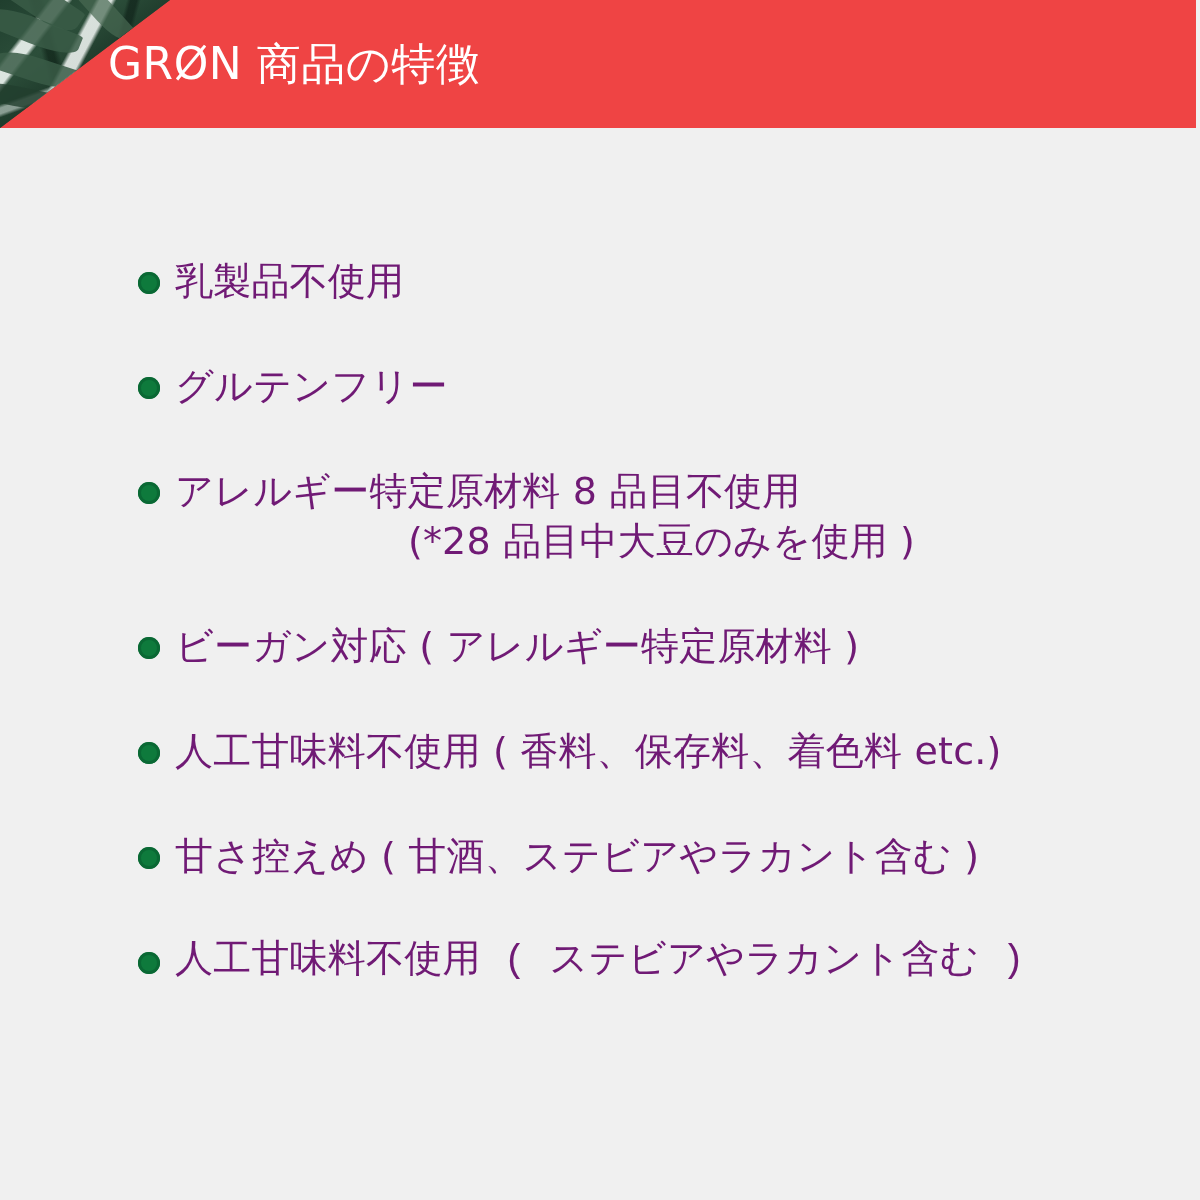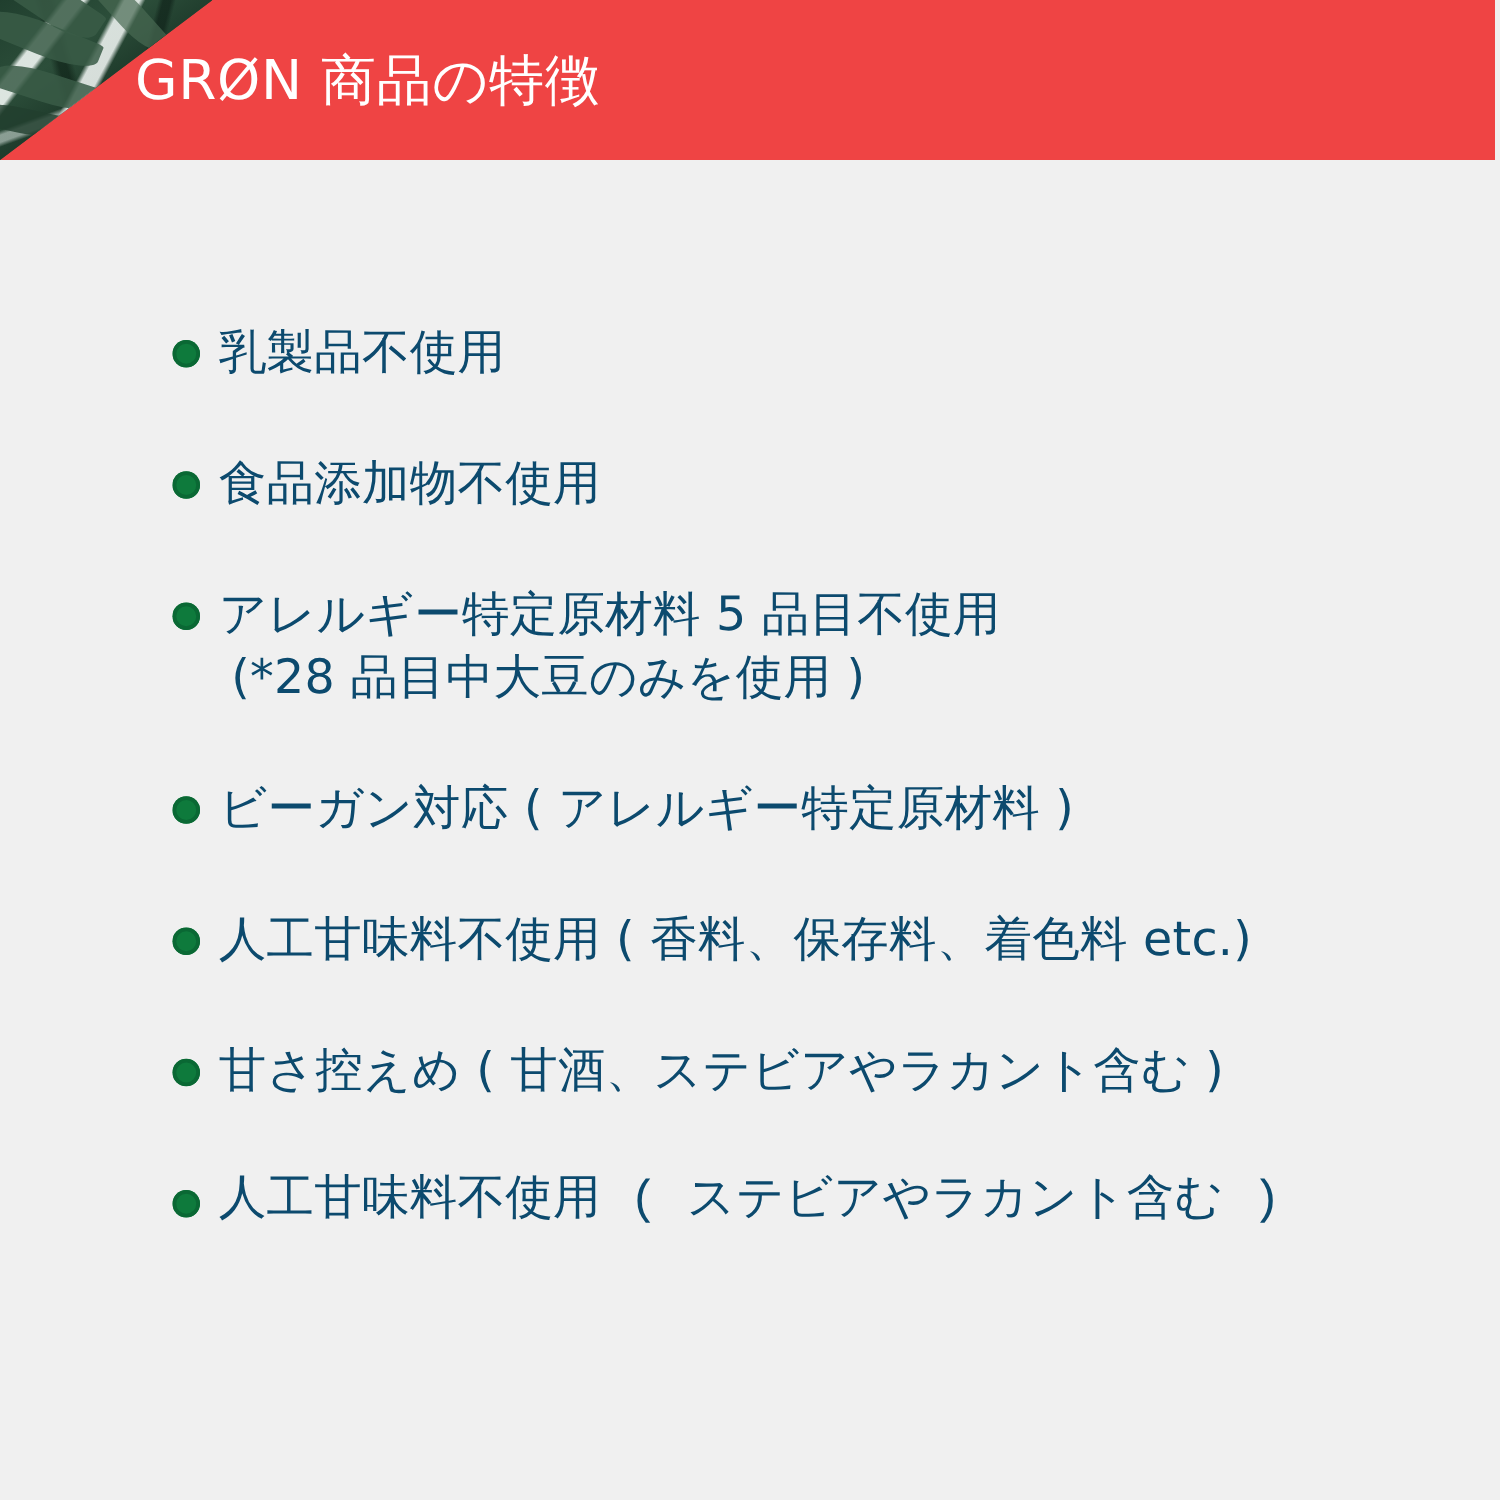--- a/index.html
+++ b/index.html
@@ -86,21 +86,21 @@
     top: 128px;
     width: 1000px;
     list-style: none;
     margin: 0;
     padding: 0;
   }
   .feature-item {
     position: relative;
     padding-left: 37px;
     margin-bottom: 55px;
-    color: #0c4a6e;
+    color: #701a75;
     font-size: 38px;
     line-height: 50px;
     font-weight: 500;
     letter-spacing: 0.2px;
   }
   .feature-item:last-child { margin-bottom: 0; font-family: Liberation Mono, monospace; }
 
   .feature-bullet {
     position: absolute;
     left: 0;
@@ -108,20 +108,21 @@
     width: 22px;
     height: 22px;
     border-radius: 50%;
     background: #0e7a3c;
     box-shadow: inset 0 0 0 3px #0a6834;
   }
   .feature-text { display: block; }
   .feature-subtext {
     display: block;
     padding-left: 10px;
+    text-align: center;
   }
 </style>
 </head>
 <body>
 
 <div class="header">
   <div class="header-photo">
     <div class="header-photo-leaf leaf-a"></div>
     <div class="header-photo-leaf leaf-b"></div>
     <div class="header-photo-leaf leaf-c"></div>
@@ -134,26 +135,26 @@
 <div class="features">
   <ul class="feature-list">
 
     <li class="feature-item">
       <span class="feature-bullet"></span>
       <span class="feature-text">乳製品不使用</span>
     </li>
 
     <li class="feature-item">
       <span class="feature-bullet"></span>
-      <span class="feature-text">食品添加物不使用</span>
+      <span class="feature-text">グルテンフリー</span>
     </li>
 
     <li class="feature-item">
       <span class="feature-bullet"></span>
-      <span class="feature-text">アレルギー特定原材料 5 品目不使用</span>
+      <span class="feature-text">アレルギー特定原材料 8 品目不使用</span>
       <span class="feature-subtext">(*28 品目中大豆のみを使用 )</span>
     </li>
 
     <li class="feature-item">
       <span class="feature-bullet"></span>
       <span class="feature-text">ビーガン対応 ( アレルギー特定原材料 )</span>
     </li>
 
     <li class="feature-item">
       <span class="feature-bullet"></span>

